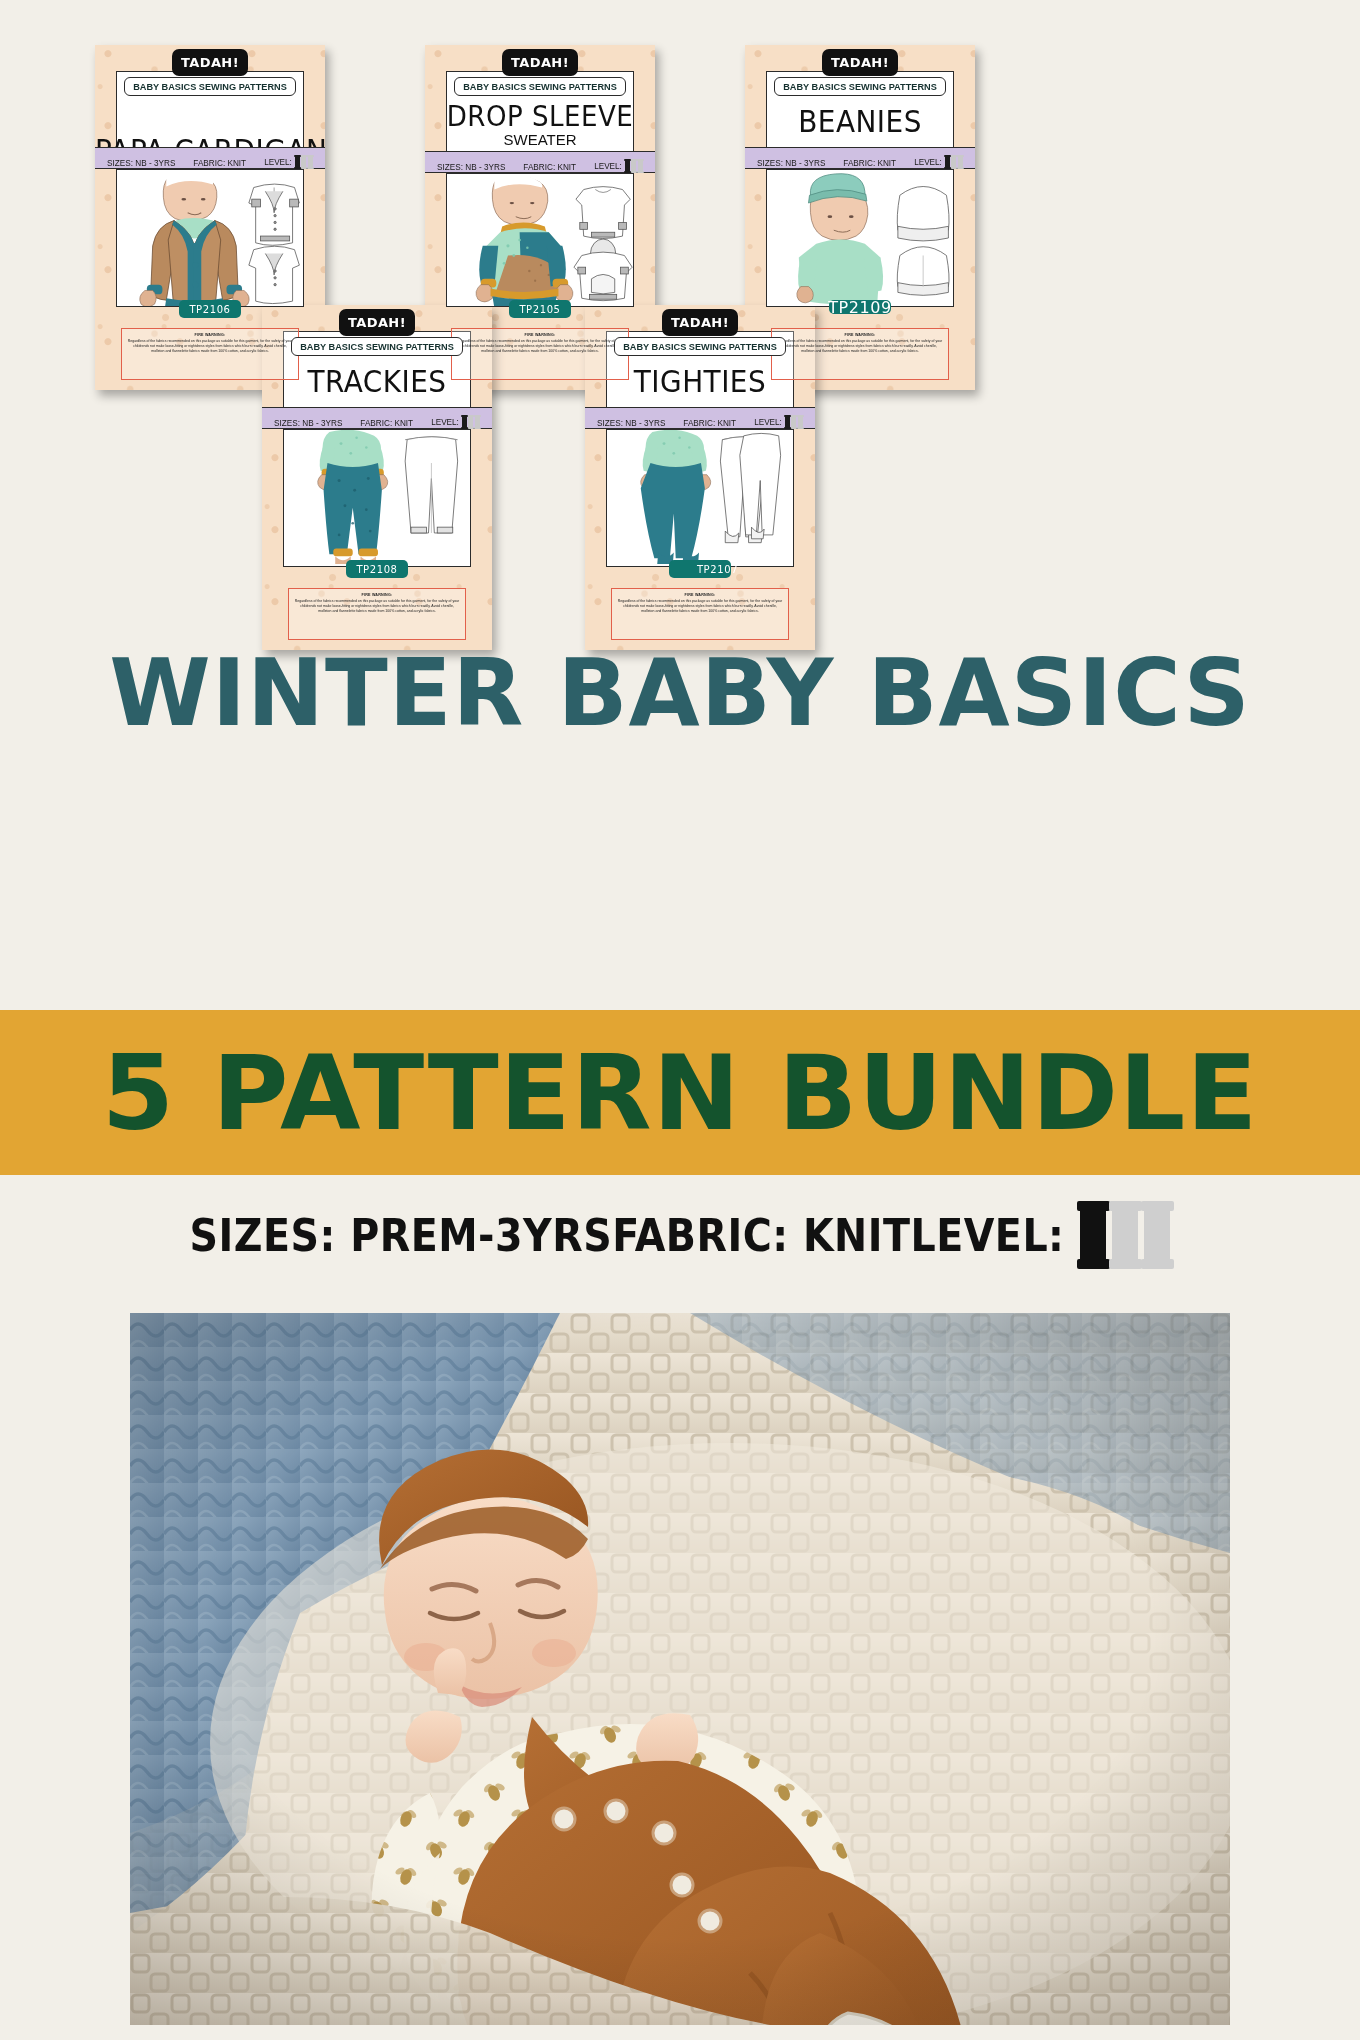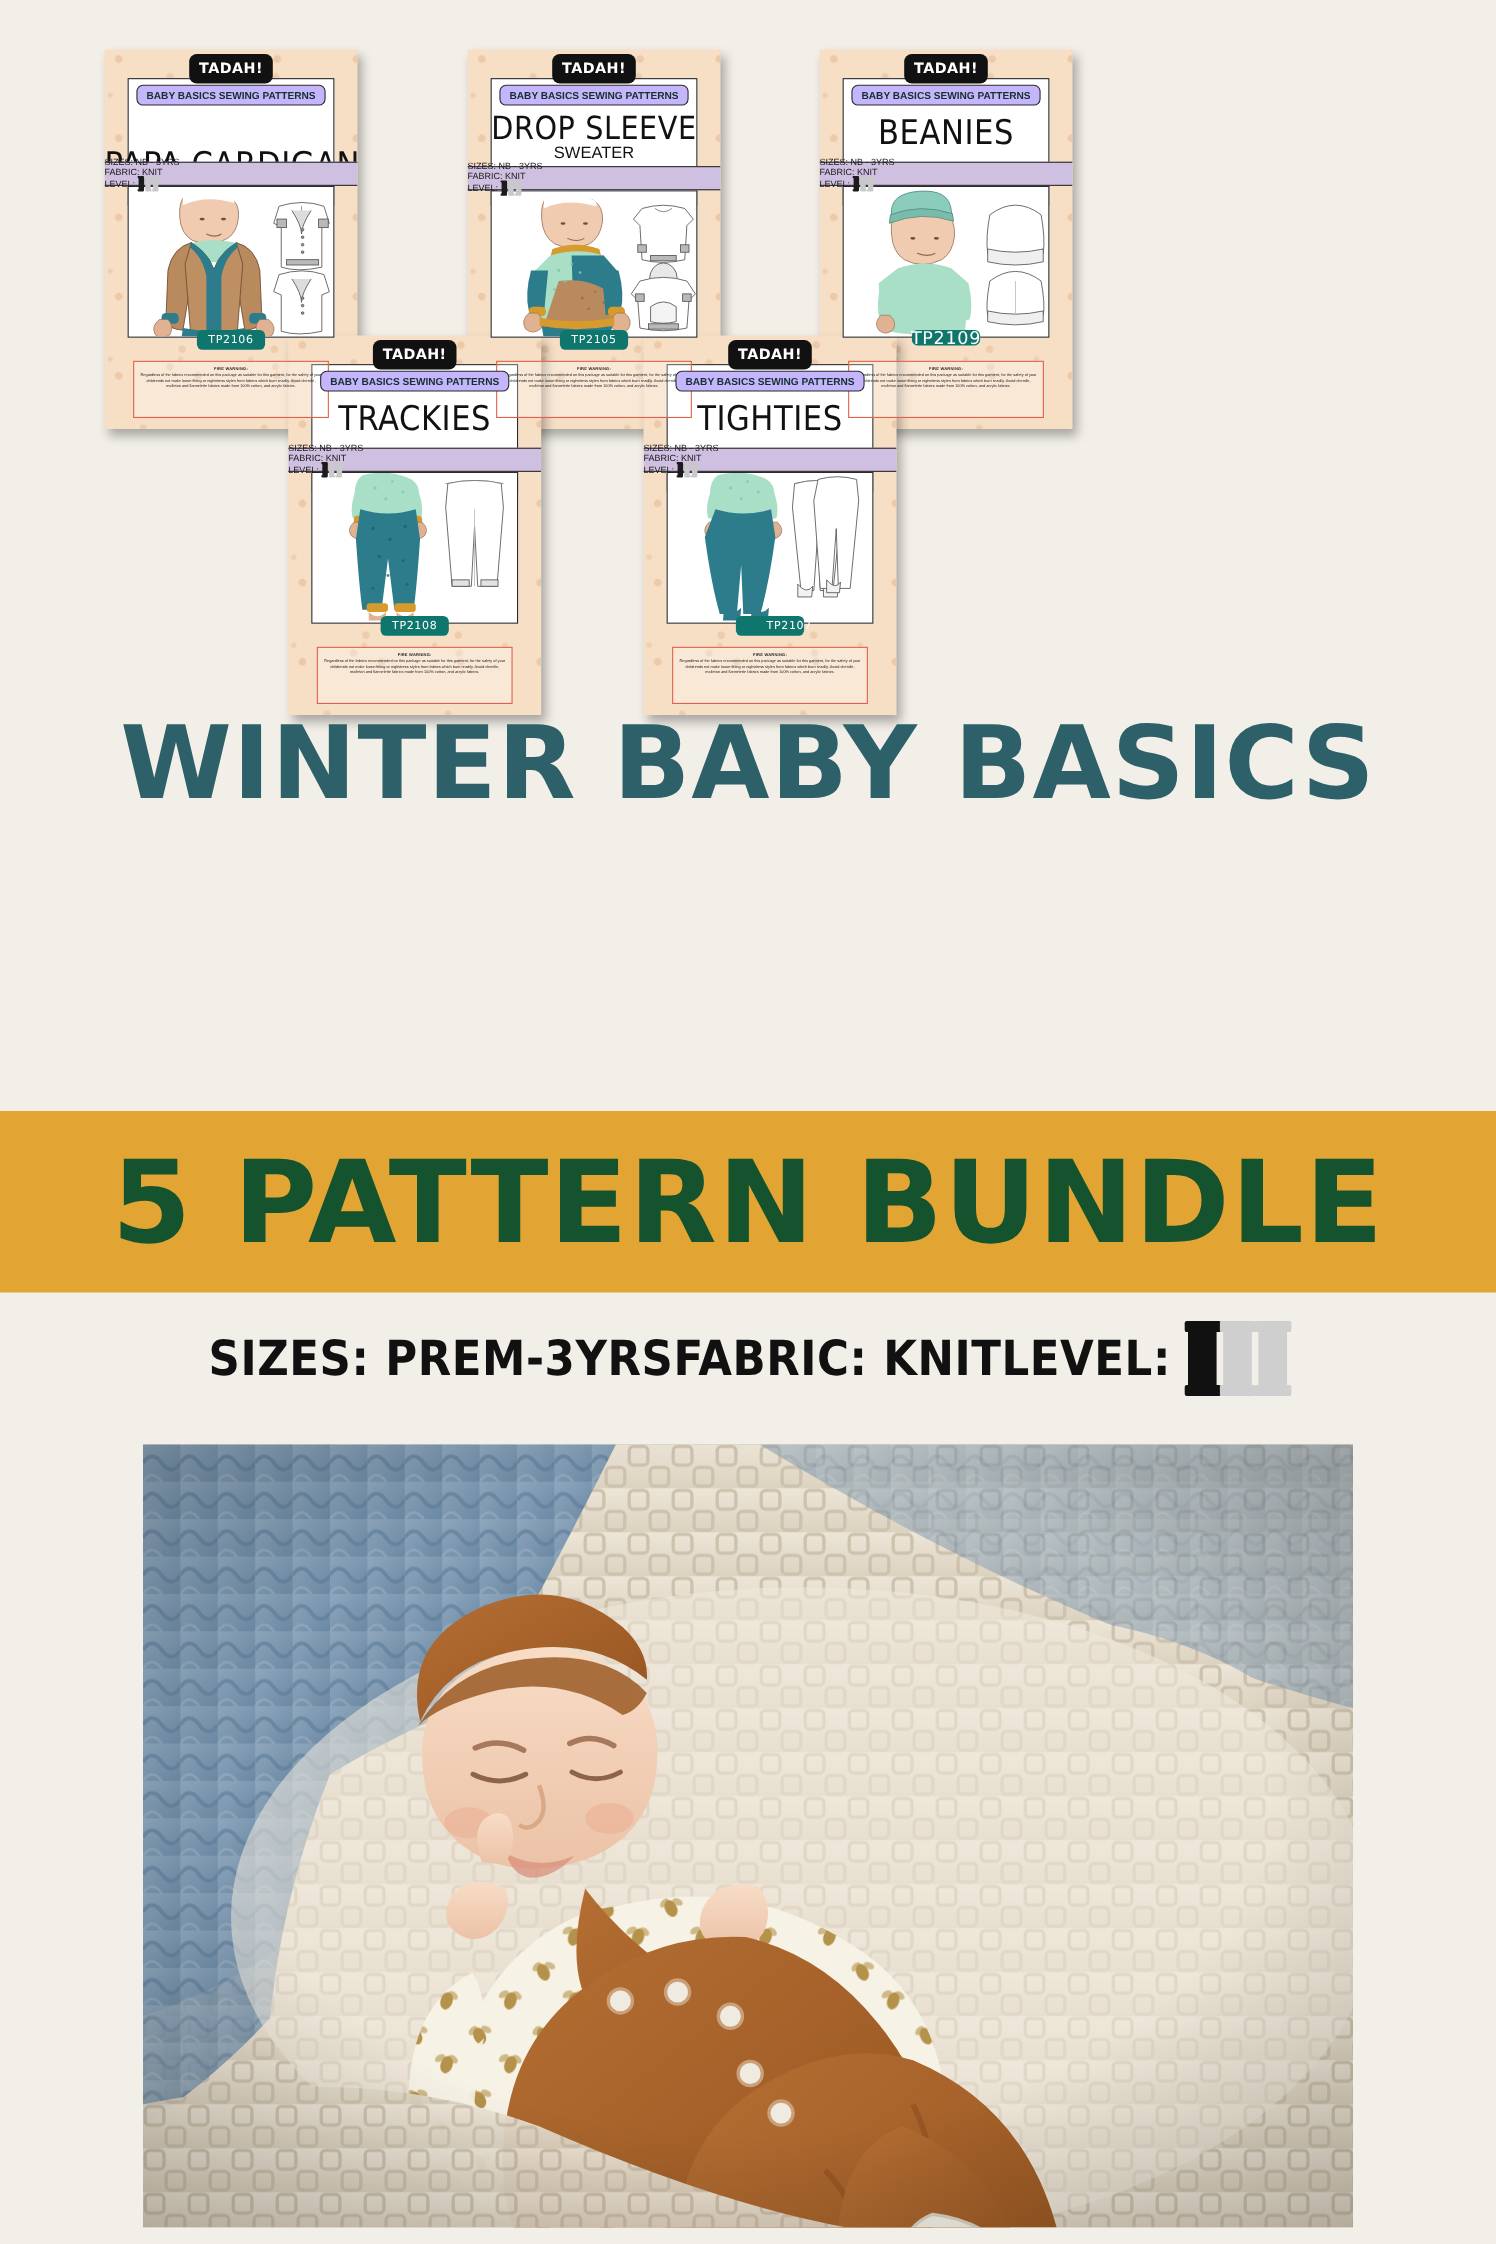--- a/index.html
+++ b/index.html
@@ -46,21 +46,21 @@
 
   .white-box {
     position:absolute;
     background:#fff;
     border:1.2px solid #2b2b2b;
     z-index:3;
   }
 
   .green-tab {
     position:absolute;
-    background:#c4b5fd;
+    background:#ffffff;
     border:1.2px solid #2b2b2b;
     border-radius:6px;
     display:flex; align-items:center; justify-content:center;
     color:#15312f; font-weight:700;
     white-space:nowrap;
     z-index:7;
   }
 
   .ptitle {
     position:absolute; width:100%;
@@ -72,24 +72,24 @@
   .psub {
     position:absolute; width:100%; text-align:center;
     color:#111; z-index:5; white-space:nowrap;
   }
 
   .spec-bar {
     position:absolute;
     background:#CFC0E2;
     border-top:1.1px solid #2b2b2b;
     border-bottom:1.1px solid #2b2b2b;
-    display:flex; align-items:flex-start; justify-content:center;
-    gap:0;
+    display:flex; align-items:flex-end; justify-content:center;
+    gap:18px;
     z-index:8;
-    color:#1a1a1a; white-space:nowrap;flex-direction:column;
+    color:#1a1a1a; white-space:nowrap;
   }
   .spec-bar .sp { display:flex; align-items:center; }
   .spools { display:inline-flex; gap:1.5px; align-items:center; margin-left:3px; }
   .spool {
     display:inline-block; position:relative;
     background:#C9C9C9;
     border-radius:1px;
   }
   .spool.on { background:#1b1b1b; }
   .spool:before, .spool:after {

